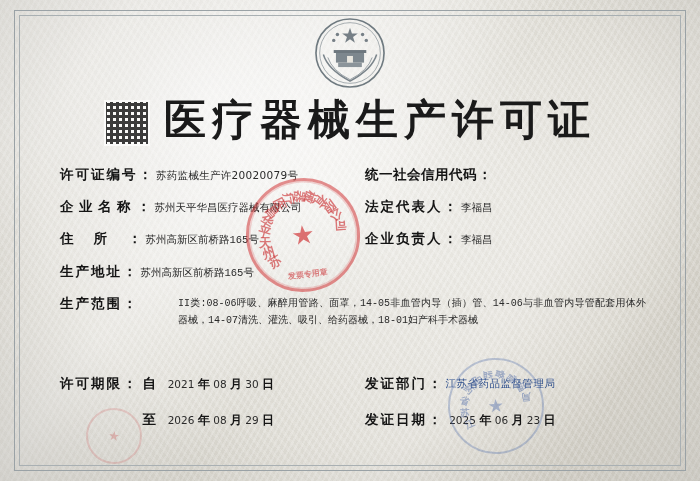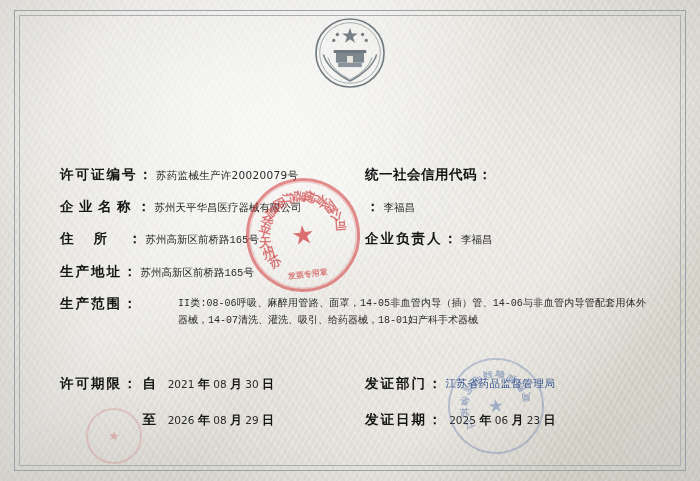--- a/index.html
+++ b/index.html
@@ -335,20 +335,24 @@
 
         <polygon points="50,16 52.6,23.6 60.6,23.6 54.1,28.4 56.6,36 50,31.3 43.4,36 45.9,28.4 39.4,23.6 47.4,23.6" fill="#767f86"></polygon>
 
         <circle cx="33" cy="25" r="2.3" fill="#767f86"></circle>
         <circle cx="28" cy="33" r="2.3" fill="#767f86"></circle>
         <circle cx="67" cy="25" r="2.3" fill="#767f86"></circle>
         <circle cx="72" cy="33" r="2.3" fill="#767f86"></circle>
       </svg>
     </div>
 
+    <div class="title-row">
+      <div class="qr"></div>
+      <div class="title">医疗器械生产许可证</div>
+    </div>
 
     <div class="fields">
 
       <div class="row">
         <div class="col col-left">
           <span class="label sp2">许可证编号</span>
           <span class="colon">：</span>
           <span class="value code">苏药监械生产许20020079号</span>
         </div>
         <div class="col col-right">
@@ -357,20 +361,21 @@
         </div>
       </div>
 
       <div class="row">
         <div class="col col-left">
           <span class="label sp5">企业名称</span>
           <span class="colon">：</span>
           <span class="value">苏州天平华昌医疗器械有限公司</span>
         </div>
         <div class="col col-right">
+          <span class="label sp2">法定代表人</span>
           <span class="colon">：</span>
           <span class="value">李福昌</span>
         </div>
       </div>
 
       <div class="row">
         <div class="col col-left">
           <span class="label" style="letter-spacing:20px;">住所</span>
           <span class="colon">：</span>
           <span class="value">苏州高新区前桥路165号</span>

